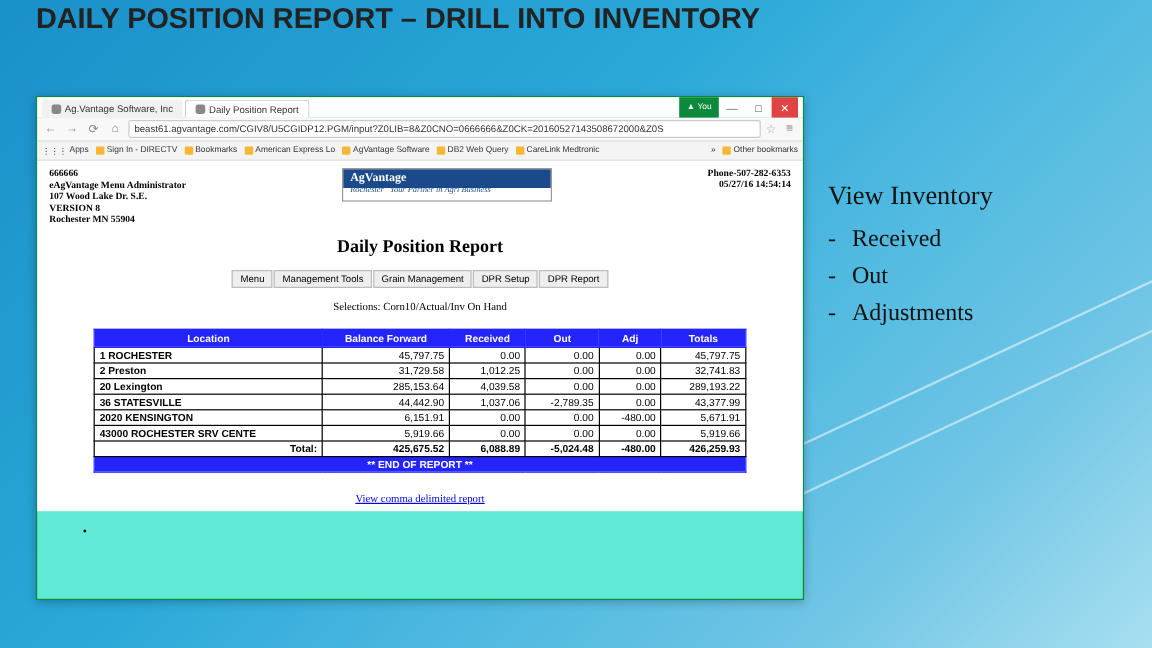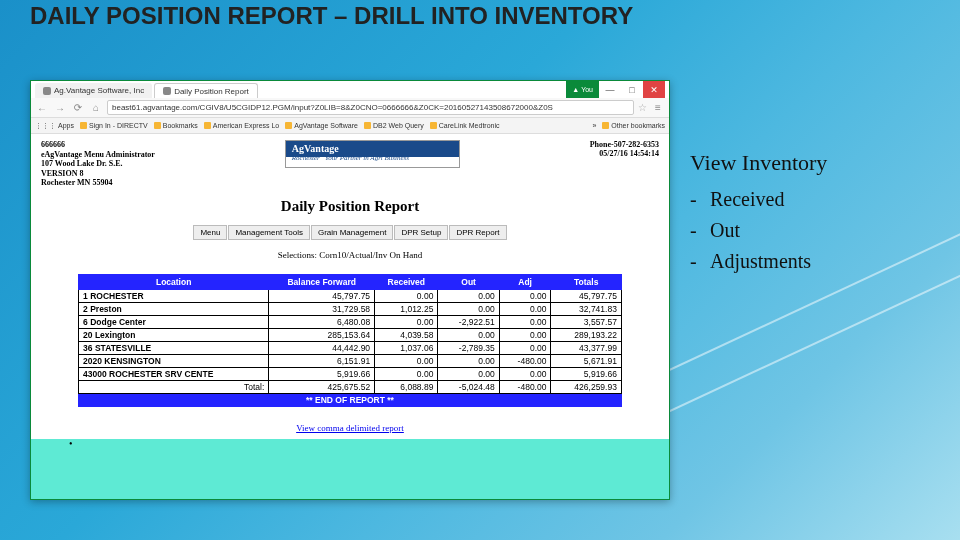--- a/index.html
+++ b/index.html
@@ -53,21 +53,21 @@
   .co-right { font-size: 8px; font-weight: bold; text-align: right; }
   .rpt-title { text-align: center; font-size: 15px; font-weight: bold; margin: 10px 0; font-family: 'Times New Roman', serif; }
   .menubar { display: flex; justify-content: center; gap: 1px; margin: 8px 0; }
   .mbtn { font-family: Arial; font-size: 8px; padding: 2px 6px; background: #eee; border: 1px solid #bbb; cursor: pointer; }
   .selections { text-align: center; font-size: 9px; margin: 10px 0 14px 0; }
   .dprtable { width: 88%; margin: 4px auto; border-collapse: collapse; font-family: Arial; font-size: 8.5px; }
   .dprtable th { background: #2424ff; color: #fff; font-weight: bold; padding: 2px 4px; border: 1px solid #2424ff; text-align: center; }
   .dprtable td { border: 1px solid #000; padding: 1px 4px; }
   .dprtable td.loc { text-align: left; font-weight: bold; }
   .dprtable td.num { text-align: right; }
-  .dprtable tr.total td { font-weight: normal; }
+  .dprtable tr.total td { font-weight: bold; }
   .endrow td { background: #2424ff; color: #fff; text-align: center; font-weight: bold; border: 1px solid #2424ff; }
   .csvlink { display: block; text-align: center; margin-top: 16px; color: #0000ee; text-decoration: underline; font-size: 9px; cursor: pointer; }
   .dot { position: absolute; left: 38px; bottom: 50px; font-size: 10px; }
 
   .side {
     position: absolute;
     top: 150px; left: 690px;
     font-family: 'Georgia', serif;
     color: #111;
   }
@@ -199,28 +199,20 @@
           </tr>
           <tr>
             <td class="loc">2 Preston</td>
             <td class="num">31,729.58</td>
             <td class="num">1,012.25</td>
             <td class="num">0.00</td>
             <td class="num">0.00</td>
             <td class="num">32,741.83</td>
           </tr>
           <tr>
-            <td class="loc">6 Dodge Center</td>
-            <td class="num">6,480.08</td>
-            <td class="num">0.00</td>
-            <td class="num">-2,922.51</td>
-            <td class="num">0.00</td>
-            <td class="num">3,557.57</td>
-          </tr>
-          <tr>
             <td class="loc">20 Lexington</td>
             <td class="num">285,153.64</td>
             <td class="num">4,039.58</td>
             <td class="num">0.00</td>
             <td class="num">0.00</td>
             <td class="num">289,193.22</td>
           </tr>
           <tr>
             <td class="loc">36 STATESVILLE</td>
             <td class="num">44,442.90</td>

